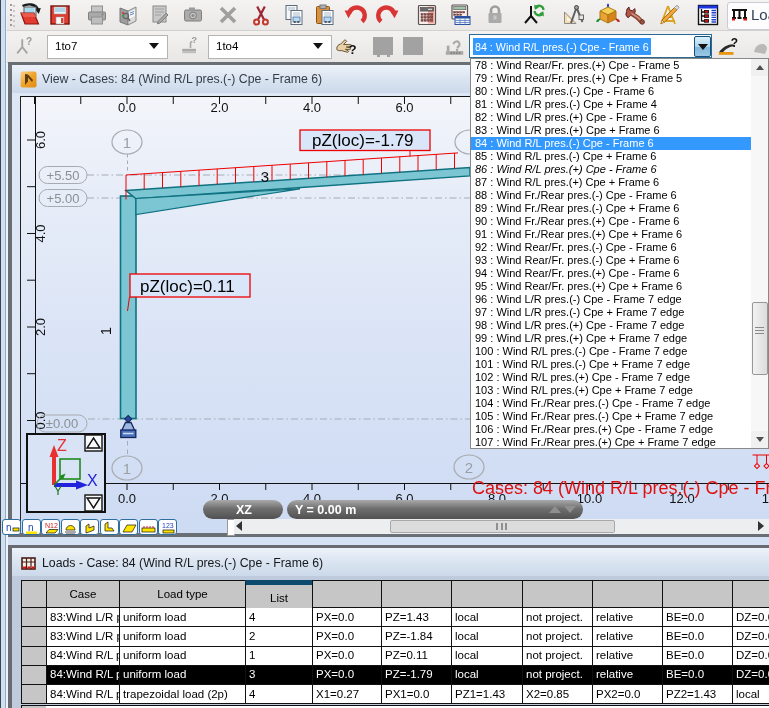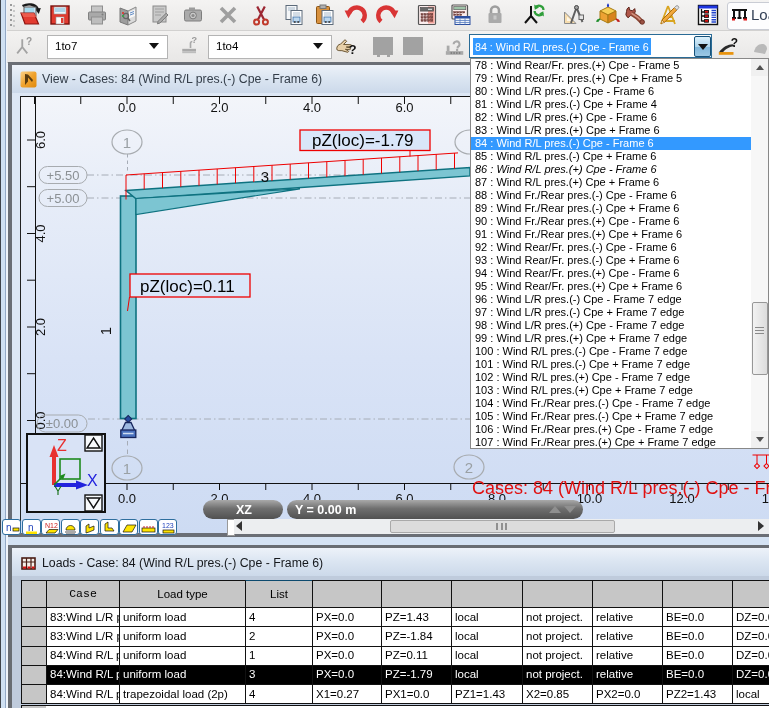--- a/index.html
+++ b/index.html
@@ -451,23 +451,23 @@
 <div class="abs" style="left:496px;top:523px;width:12px;height:7px;background:repeating-linear-gradient(90deg,#909090 0,#909090 2px,transparent 2px,transparent 4.5px);"></div>
 <div class="abs" style="left:8px;top:545px;width:761px;height:163px;border-top:3px solid #686c72;border-left:4px solid #686c72;box-sizing:border-box;background:#bfcbdc;"></div>
 <div class="abs" style="left:12px;top:548px;width:757px;height:28px;background:linear-gradient(180deg,#edf2f9,#dce6f2 45%,#ccd9ea);"></div>
 <svg class="abs" style="left:21px;top:557px;" width="15" height="13" viewBox="0 0 15 13">
     <rect x="1" y="1" width="13" height="11" fill="#f5f0ea" stroke="#4a1d15" stroke-width="1.6"></rect>
     <path d="M1 5 h13 M5.5 1 v11 M10 1 v11" stroke="#4a1d15" stroke-width="1.2"></path>
     <path d="M2 10.5 h3 M6.5 10.5 h3 M11 10.5 h2.5" stroke="#dd1111" stroke-width="2"></path>
   </svg>
 <div class="abs txt" style="left:42px;top:556px;font-size:12.3px;color:#15181c;">Loads - Case: 84 (Wind R/L pres.(-) Cpe - Frame 6)</div>
 <div class="abs" style="left:21.0px;top:580.0px;width:25.0px;height:28.0px;background:#c6c6c6;border-left:1px solid #111;border-top:1px solid #111;border-bottom:1px solid #111;box-sizing:border-box;font-size:11.5px;color:#000;text-align:center;line-height:26px;overflow:hidden;"></div>
-<div class="abs" style="left:46.0px;top:580.0px;width:73.0px;height:28.0px;background:#c6c6c6;border-left:1px solid #111;border-top:1px solid #111;border-bottom:1px solid #111;box-sizing:border-box;font-size:11.5px;color:#000;text-align:center;line-height:26px;overflow:hidden;font-family:Liberation Mono, monospace;">Case</div>
+<div class="abs" style="left:46.0px;top:580.0px;width:73.0px;height:28.0px;background:#c6c6c6;border-left:1px solid #111;border-top:1px solid #111;border-bottom:1px solid #111;box-sizing:border-box;font-size:11.5px;color:#000;text-align:center;line-height:26px;overflow:hidden;">Case</div>
 <div class="abs" style="left:119.0px;top:580.0px;width:126.0px;height:28.0px;background:#c6c6c6;border-left:1px solid #111;border-top:1px solid #111;border-bottom:1px solid #111;box-sizing:border-box;font-size:11.5px;color:#000;text-align:center;line-height:26px;overflow:hidden;">Load type</div>
-<div class="abs" style="left:245.0px;top:580.0px;width:67.0px;height:28.0px;background:#c6c6c6;border-left:1px solid #111;border-top:1px solid #0c4a6e;border-bottom:1px solid #111;box-sizing:border-box;font-size:11.5px;color:#000;text-align:center;line-height:26px;overflow:hidden;">List</div>
+<div class="abs" style="left:245.0px;top:580.0px;width:67.0px;height:45px;background:#c6c6c6;border-left:1px solid #111;border-top:5px solid #0c4a6e;border-bottom:1px solid #111;box-sizing:border-box;font-size:11.5px;color:#000;text-align:center;line-height:26px;overflow:hidden;">List</div>
 <div class="abs" style="left:312.0px;top:580.0px;width:69.0px;height:28.0px;background:#c6c6c6;border-left:1px solid #111;border-top:1px solid #111;border-bottom:1px solid #111;box-sizing:border-box;font-size:11.5px;color:#000;text-align:center;line-height:26px;overflow:hidden;"></div>
 <div class="abs" style="left:381.0px;top:580.0px;width:70.0px;height:28.0px;background:#c6c6c6;border-left:1px solid #111;border-top:1px solid #111;border-bottom:1px solid #111;box-sizing:border-box;font-size:11.5px;color:#000;text-align:center;line-height:26px;overflow:hidden;"></div>
 <div class="abs" style="left:451.0px;top:580.0px;width:71.0px;height:28.0px;background:#c6c6c6;border-left:1px solid #111;border-top:1px solid #111;border-bottom:1px solid #111;box-sizing:border-box;font-size:11.5px;color:#000;text-align:center;line-height:26px;overflow:hidden;"></div>
 <div class="abs" style="left:522.0px;top:580.0px;width:70.0px;height:28.0px;background:#c6c6c6;border-left:1px solid #111;border-top:1px solid #111;border-bottom:1px solid #111;box-sizing:border-box;font-size:11.5px;color:#000;text-align:center;line-height:26px;overflow:hidden;"></div>
 <div class="abs" style="left:592.0px;top:580.0px;width:70.0px;height:28.0px;background:#c6c6c6;border-left:1px solid #111;border-top:1px solid #111;border-bottom:1px solid #111;box-sizing:border-box;font-size:11.5px;color:#000;text-align:center;line-height:26px;overflow:hidden;"></div>
 <div class="abs" style="left:662.0px;top:580.0px;width:70.0px;height:28.0px;background:#c6c6c6;border-left:1px solid #111;border-top:1px solid #111;border-bottom:1px solid #111;box-sizing:border-box;font-size:11.5px;color:#000;text-align:center;line-height:26px;overflow:hidden;"></div>
 <div class="abs" style="left:732.0px;top:580.0px;width:38.0px;height:28.0px;background:#c6c6c6;border-left:1px solid #111;border-top:1px solid #111;border-bottom:1px solid #111;box-sizing:border-box;font-size:11.5px;color:#000;text-align:center;line-height:26px;overflow:hidden;"></div>
 <div class="abs txt" style="left:21.0px;top:608.0px;width:25.0px;height:19.3px;background:#c6c6c6;border-left:1px solid #111;border-bottom:1px solid #111;box-sizing:border-box;font-size:11.5px;color:#000;padding:2.5px 0 0 3px;overflow:hidden;"></div>
 <div class="abs txt" style="left:46.0px;top:608.0px;width:73.0px;height:19.3px;background:#fff;border-left:1px solid #111;border-bottom:1px solid #111;box-sizing:border-box;font-size:11.5px;color:#000;padding:2.5px 0 0 3px;overflow:hidden;">83:Wind L/R pres.(+) Cpe + Frame 6</div>
 <div class="abs txt" style="left:119.0px;top:608.0px;width:126.0px;height:19.3px;background:#fff;border-left:1px solid #111;border-bottom:1px solid #111;box-sizing:border-box;font-size:11.5px;color:#000;padding:2.5px 0 0 3px;overflow:hidden;">uniform load</div>

